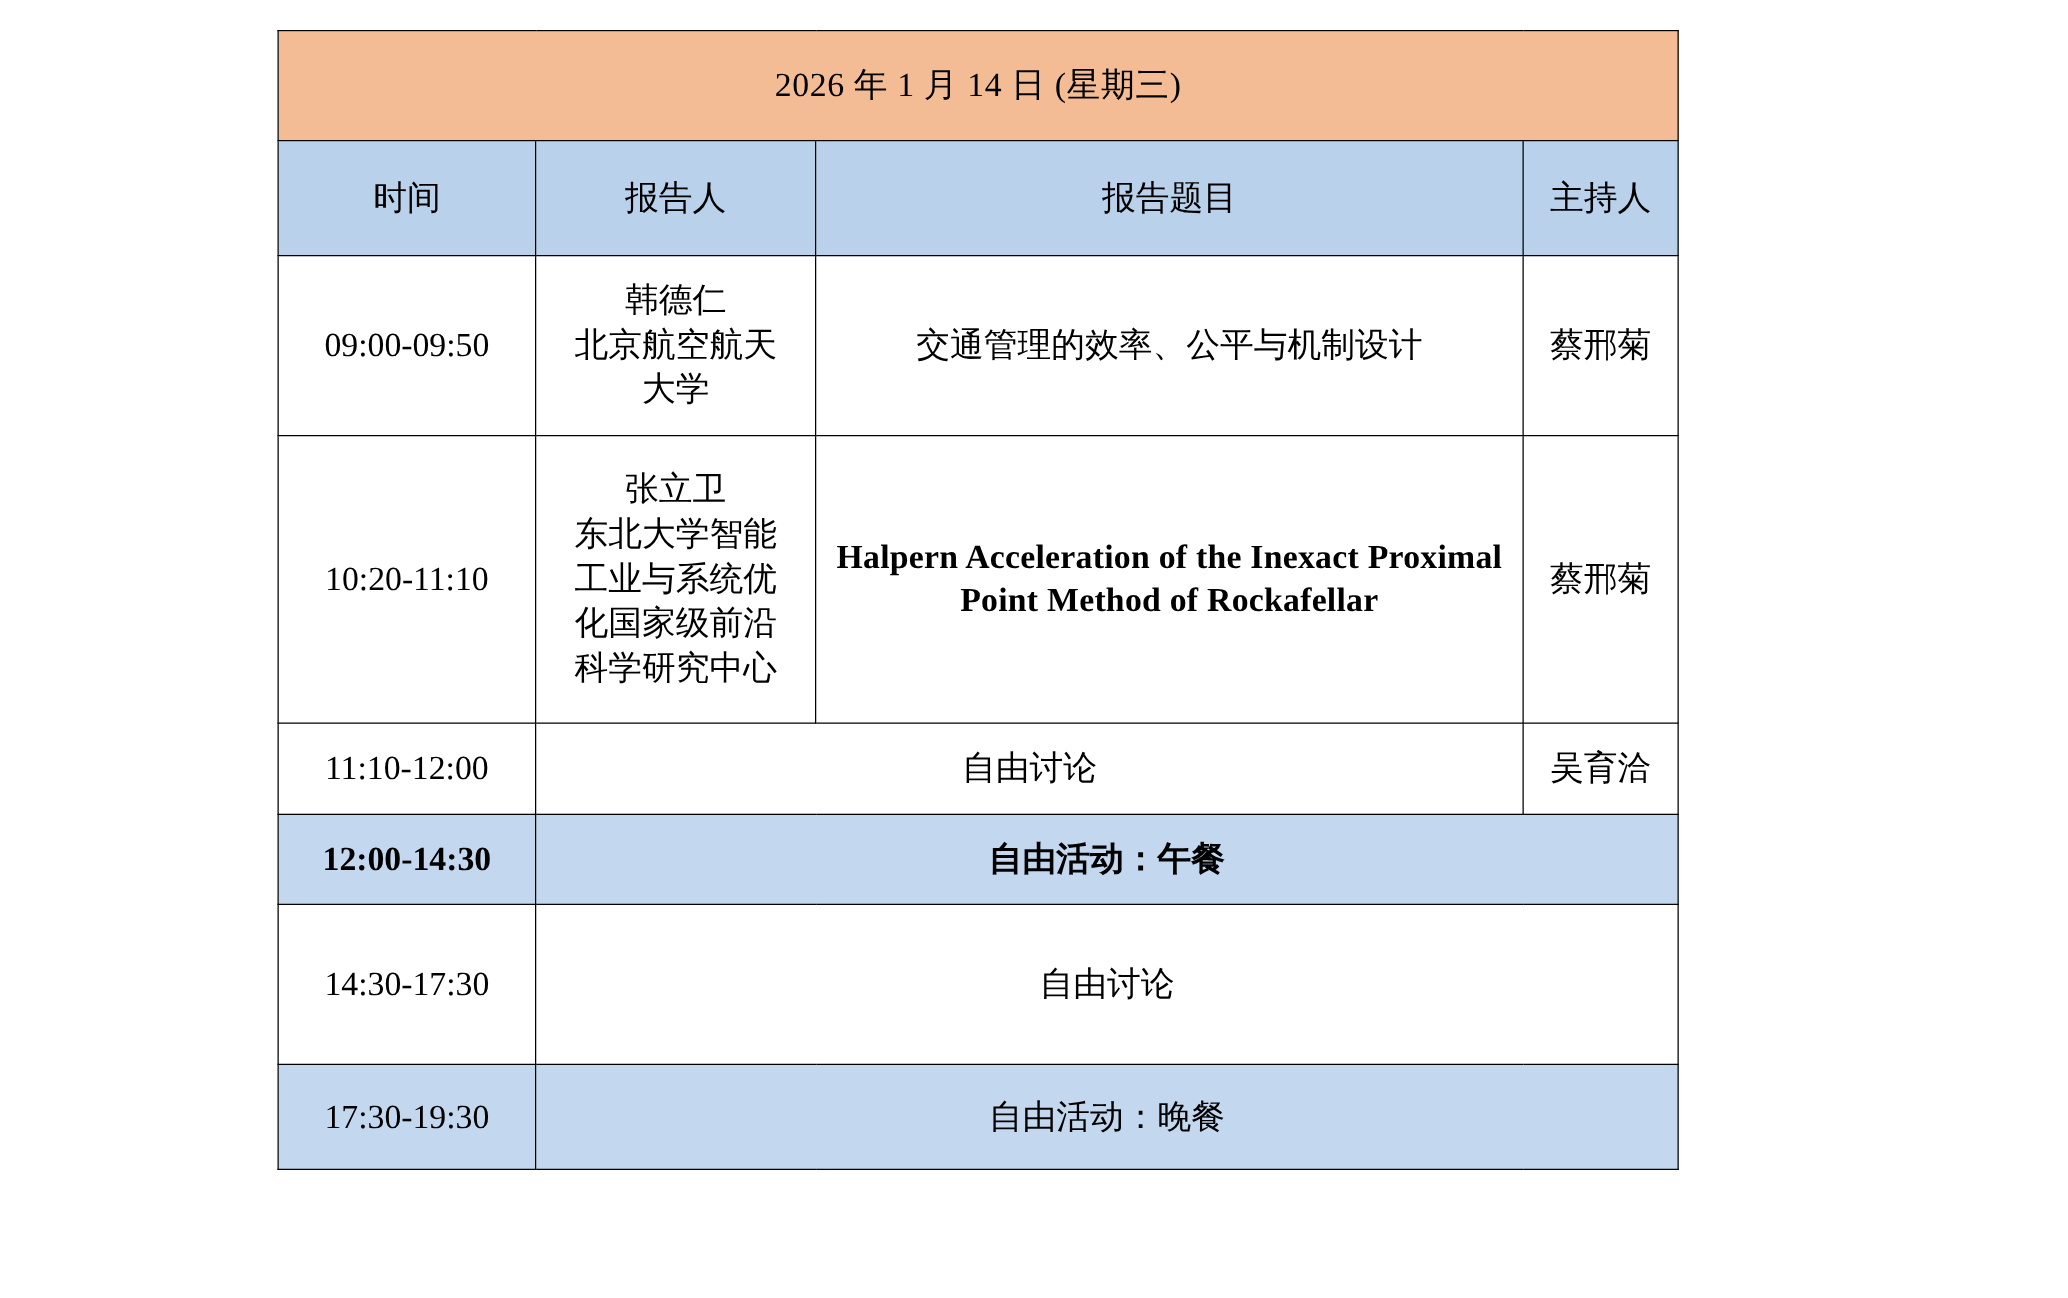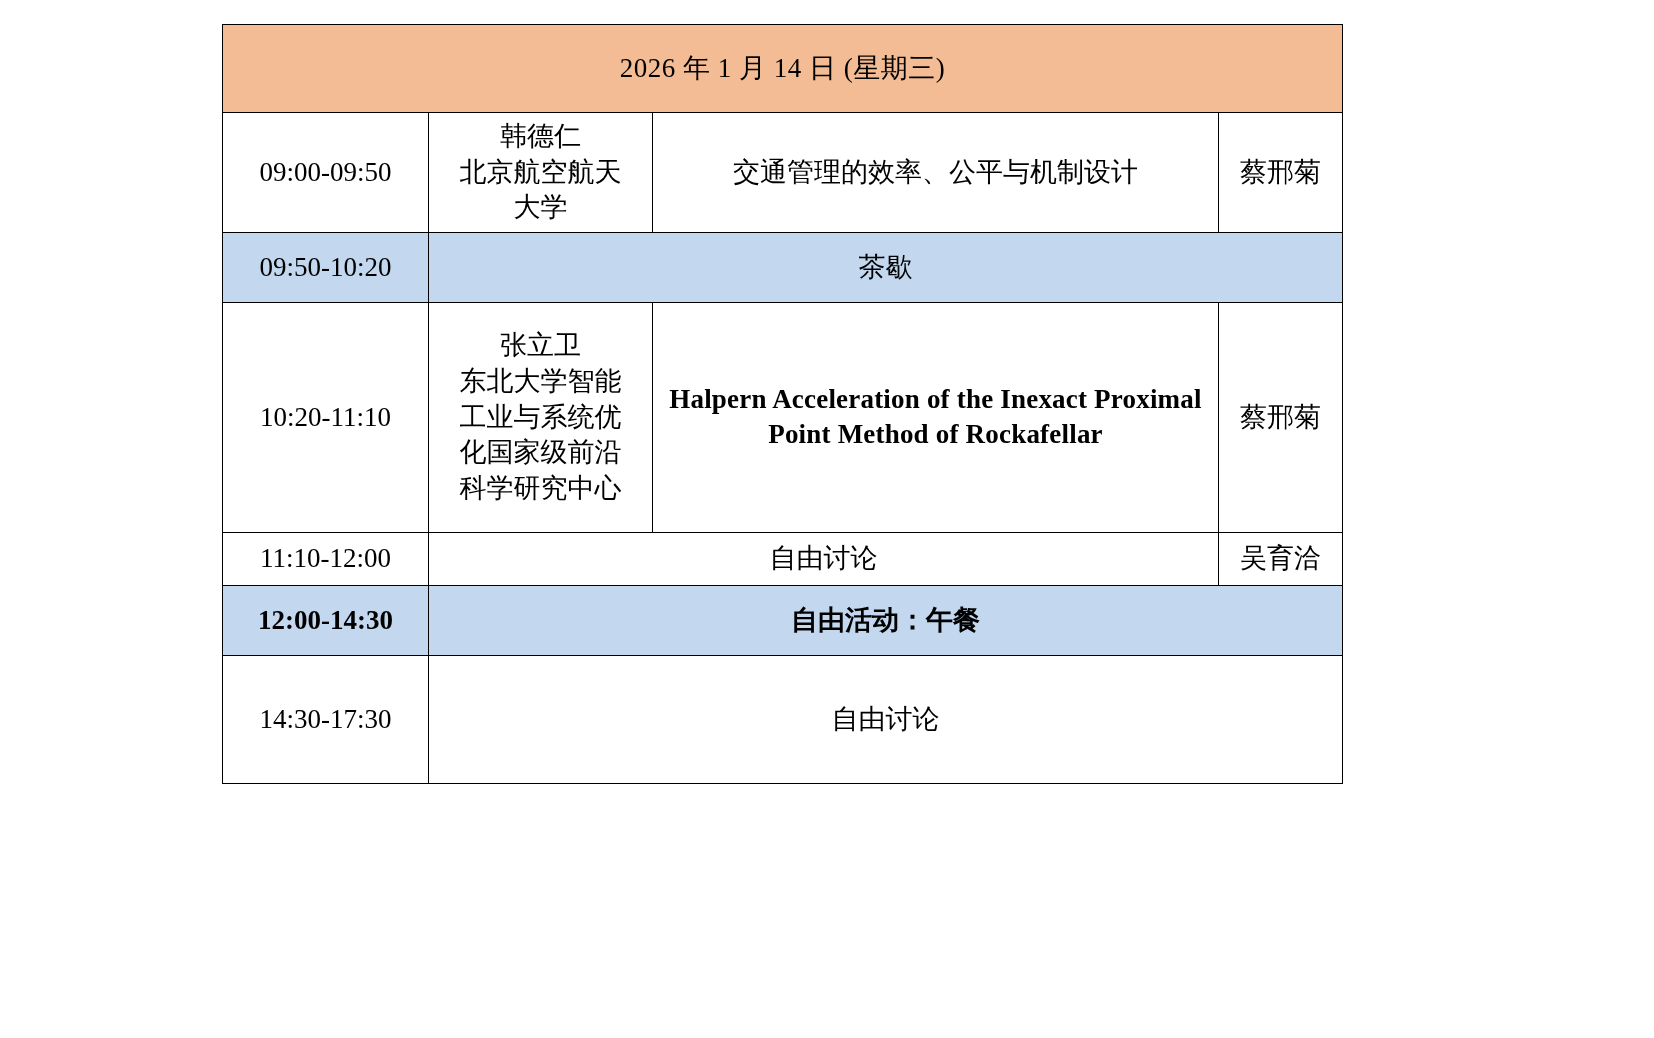--- a/index.html
+++ b/index.html
@@ -30,21 +30,21 @@
     border-collapse: collapse;
     table-layout: fixed;
     width: 1120px;
   }
   table.schedule td {
     border: 1px solid #000000;
     text-align: center;
     vertical-align: middle;
     font-size: 27px;
     line-height: 1.32;
-    padding: 6px 8px;
+    padding: 18px 8px;
     box-sizing: border-box;
     word-break: break-word;
   }
   .col-time  { width: 206px; }
   .col-speaker { width: 224px; }
   .col-title { width: 566px; }
   .col-chair { width: 124px; }
 
   td.day-header {
     background: #f3bc94;
@@ -92,34 +92,36 @@
       <colgroup>
         <col class="col-time">
         <col class="col-speaker">
         <col class="col-title">
         <col class="col-chair">
       </colgroup>
       <tbody>
         <tr>
           <td class="day-header" colspan="4">2026 年 1 月 14 日 (星期三)</td>
         </tr>
+        <tr>
+          <td class="col-head">时间</td>
+          <td class="col-head">报告人</td>
+          <td class="col-head">报告题目</td>
+          <td class="col-head">主持人</td>
+        </tr>
 
         <tr class="plain r-talk1">
           <td>09:00-09:50</td>
           <td class="speaker-cell nowrap-pre">韩德仁
 北京航空航天
 大学</td>
           <td>交通管理的效率、公平与机制设计</td>
           <td>蔡邢菊</td>
         </tr>
 
-        <tr class="shaded r-break1">
-          <td>09:50-10:20</td>
-          <td colspan="3">茶歇</td>
-        </tr>
 
         <tr class="plain r-talk2">
           <td>10:20-11:10</td>
           <td class="speaker-cell nowrap-pre">张立卫
 东北大学智能
 工业与系统优
 化国家级前沿
 科学研究中心</td>
           <td class="latin-title">Halpern Acceleration of the Inexact Proximal Point Method of Rockafellar</td>
           <td>蔡邢菊</td>
@@ -134,16 +136,20 @@
         <tr class="shaded r-lunch">
           <td>12:00-14:30</td>
           <td colspan="3">自由活动：午餐</td>
         </tr>
 
         <tr class="plain r-disc2">
           <td>14:30-17:30</td>
           <td colspan="3">自由讨论</td>
         </tr>
 
+        <tr class="shaded r-dinner">
+          <td>17:30-19:30</td>
+          <td colspan="3">自由活动：晚餐</td>
+        </tr>
       </tbody>
     </table>
   </div>
 </div>
 
 </body></html>

